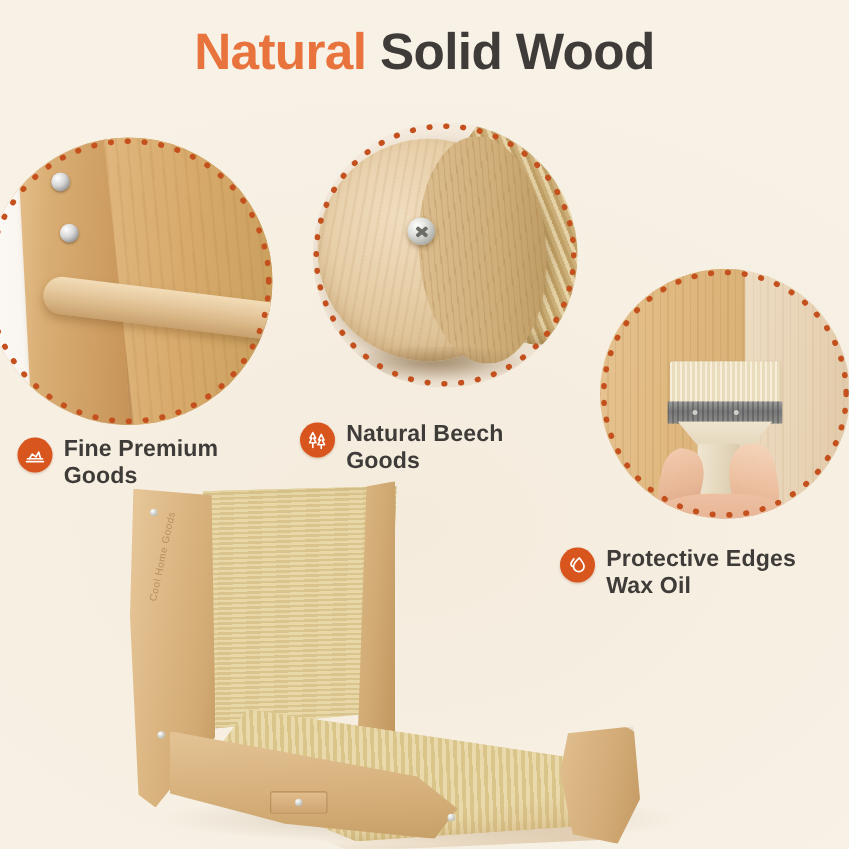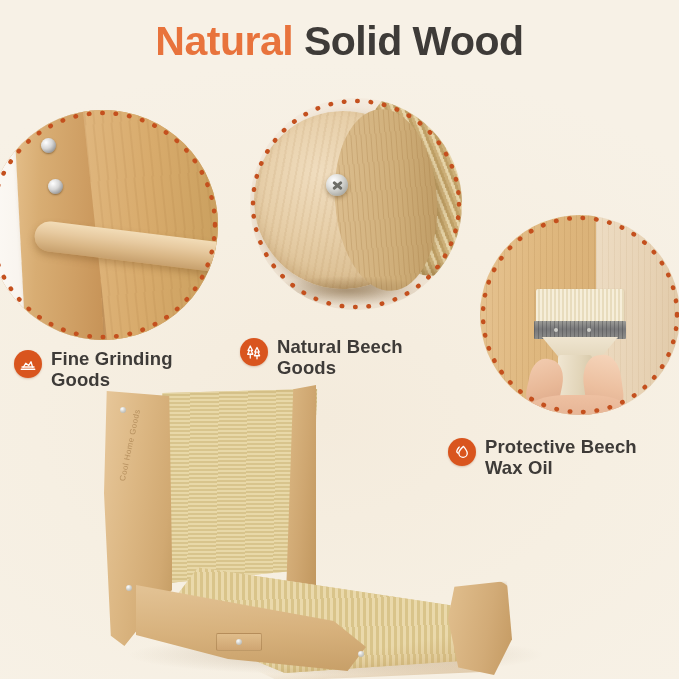--- a/index.html
+++ b/index.html
@@ -347,21 +347,21 @@
 
   <div class="label" id="l1">
     <div class="licon">
       <svg width="18" height="18" viewBox="0 0 24 24" fill="none" stroke="#ffffff" stroke-width="1.8" stroke-linecap="round" stroke-linejoin="round">
         <path d="M4 16h16"></path>
         <path d="M6 16l3-5 4 3 3-5 2 7"></path>
         <path d="M3 19h18"></path>
       </svg>
     </div>
     <div class="ltext">
-      <span>Fine Grinding</span><br>
+      <span>Fine Premium</span><br>
       <span>Goods</span>
     </div>
   </div>
 
   <div class="label" id="l2">
     <div class="licon">
       <svg width="18" height="18" viewBox="0 0 24 24" fill="none" stroke="#ffffff" stroke-width="1.7" stroke-linecap="round" stroke-linejoin="round">
         <path d="M7 4l-3 6h2l-2.5 5h7L8 10h2z"></path>
         <path d="M7 15v5"></path>
         <path d="M16 6l-3 6h2l-2.5 5h7L17 12h2z"></path>
@@ -375,21 +375,21 @@
   </div>
 
   <div class="label" id="l3">
     <div class="licon">
       <svg width="18" height="18" viewBox="0 0 24 24" fill="none" stroke="#ffffff" stroke-width="1.8" stroke-linecap="round" stroke-linejoin="round">
         <path d="M14 4.5c3 3.6 5 6.3 5 9a5.6 5.6 0 0 1-11.2 0c0-2.7 2.6-5.8 6.2-9z"></path>
         <path d="M8.2 5.4C6.6 7.4 5 9.2 5 10.9a3 3 0 0 0 1.7 2.7"></path>
       </svg>
     </div>
     <div class="ltext">
-      <span>Protective Beech</span><br>
+      <span>Protective Edges</span><br>
       <span>Wax Oil</span>
     </div>
   </div>
 
   <div id="product">
     <div class="pshadow"></div>
     <div class="backrest"></div>
     <div class="backframe"></div>
     <div class="sidepanel"></div>
     <div class="seat"></div>

